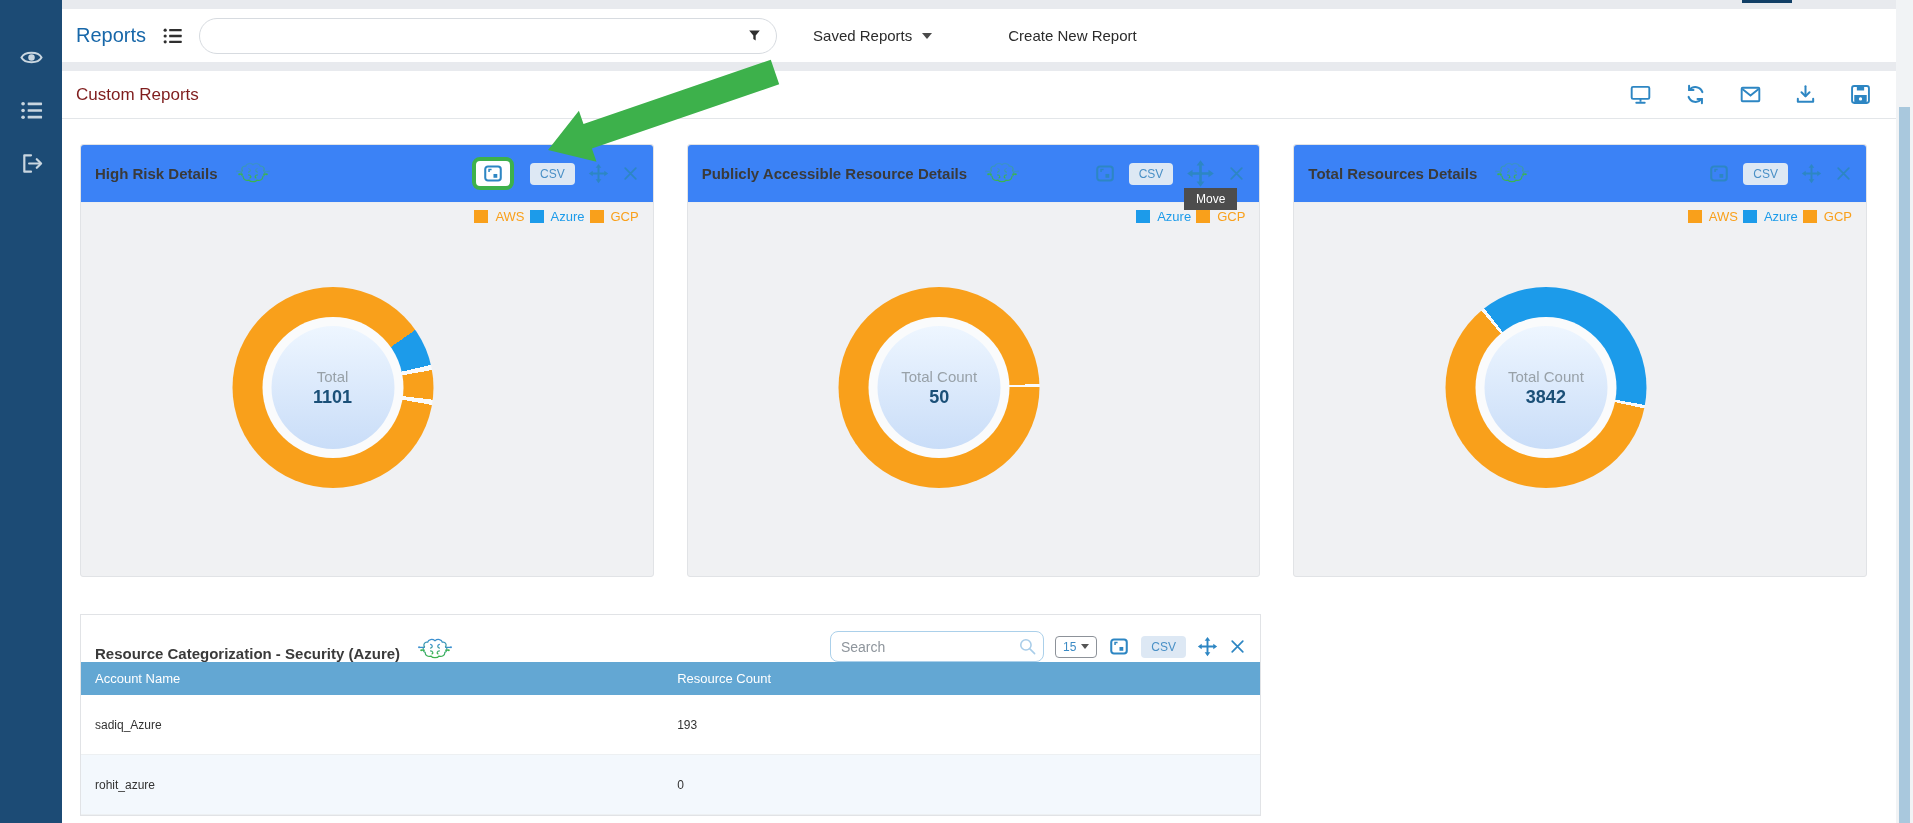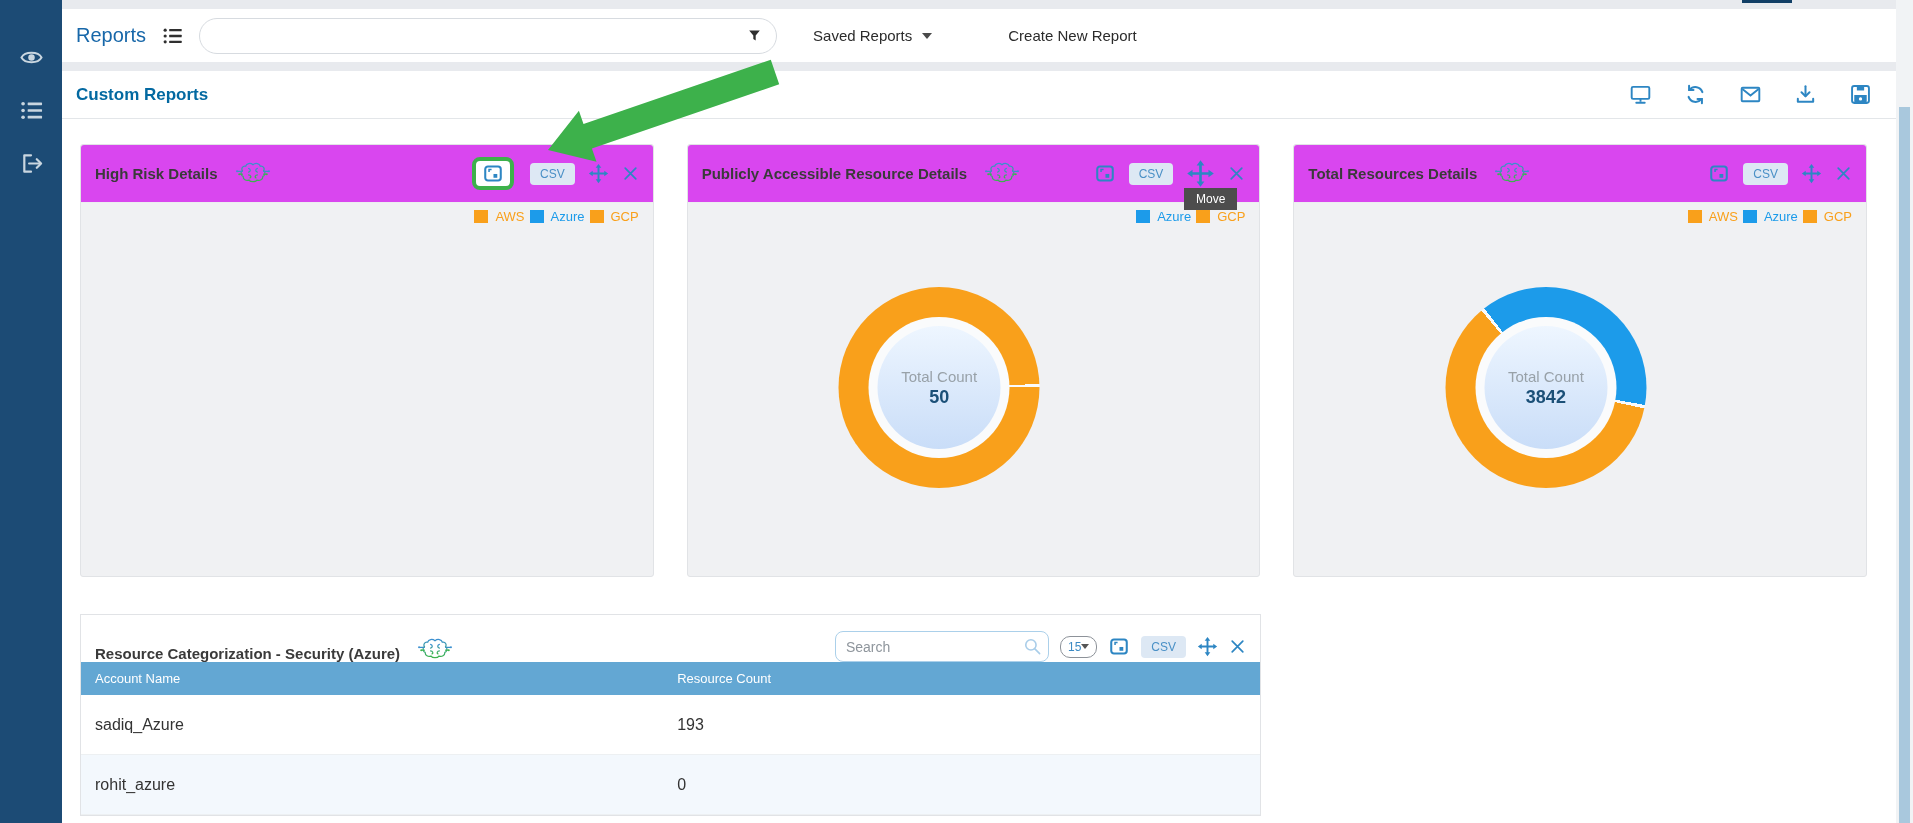--- a/index.html
+++ b/index.html
@@ -23,29 +23,29 @@
                display:flex;align-items:center;padding:0 14px;box-sizing:border-box;background:#fff}
   .search-pill input{flex:1;border:none;outline:none;font-size:14px;background:transparent;color:#333}
   .funnel-ic{width:15px;height:17px;color:#2f2f2f;cursor:pointer}
   .saved{margin-left:36px;font-size:15px;color:#2b2b2b;display:flex;align-items:center;gap:10px;cursor:pointer}
   .caret{width:0;height:0;border-left:5px solid transparent;border-right:5px solid transparent;border-top:6px solid #4a4a4a}
   .create{margin-left:76px;font-size:15px;color:#2b2b2b;cursor:pointer}
   .grayband{position:absolute;left:62px;top:62px;right:17px;height:9px;background:#e8eaee}
 
   .section-head{position:absolute;left:62px;top:71px;right:17px;height:47px;background:#fff;
                 border-bottom:1px solid #e3e6e9;display:flex;align-items:center}
-  .section-title{margin-left:14px;font-size:17px;font-weight:bold;color:#0369a1}
+  .section-title{margin-left:14px;font-size:17px;font-weight:normal;color:#7f1d1d}
   .section-icons{margin-left:auto;margin-right:24px;display:flex;gap:32px;align-items:center}
   .section-icons .ic{width:23px;height:23px;cursor:pointer}
 
   
   .content{position:absolute;left:62px;top:119px;right:17px;bottom:0;background:#fff;overflow:hidden}
   .cards-row{display:flex;gap:33px;margin:25px 29px 0 18px;height:433px}
   .card{flex:1;border:1px solid #e1e3e6;border-radius:3px;background:#f0f1f3;display:flex;flex-direction:column;min-width:0}
-  .card-head{height:57px;min-height:57px;background:#d946ef;border-bottom:1px solid #eceef0;display:flex;align-items:center;
+  .card-head{height:57px;min-height:57px;background:#3b82f6;border-bottom:1px solid #eceef0;display:flex;align-items:center;
              padding:0 14px;position:relative;border-radius:3px 3px 0 0}
   .card-title{font-size:15px;font-weight:bold;color:#3a3a3a;white-space:nowrap}
   .brain{width:38px;height:25px;margin-left:16px}
   .head-actions{margin-left:auto;display:flex;align-items:center;gap:13px}
   .expand-ic{width:22px;height:19px;color:#2d86c3;cursor:pointer}
   .csv-btn{background:#dde8f4;color:#4a90c6;font-size:12px;padding:4px 10px;border-radius:4px;cursor:pointer}
   .move-ic{width:21px;height:21px;color:#2d86c3;cursor:pointer}
   .move-ic.big{width:29px;height:29px}
   .close-ic{width:17px;height:17px;color:#2d86c3;cursor:pointer}
   .green-box{border:4px solid #3db14b;border-radius:8px;padding:3px 6px;display:inline-flex;align-items:center;margin-right:3px;background:#fff}
@@ -65,27 +65,27 @@
 
   
   .table-card{margin:37px 0 0 18px;width:1181px;border:1px solid #e1e3e6;background:#fff;box-sizing:border-box}
   .table-toolbar{height:47px;display:flex;align-items:flex-end;padding:0 14px}
   .toolbar-actions{margin-left:auto;display:flex;align-items:center;gap:11px}
   .search-box{position:relative;width:214px;height:31px}
   .search-box input{width:100%;height:100%;box-sizing:border-box;border:1px solid #abd0ea;border-radius:8px;
                     padding:0 32px 0 10px;font-size:14px;color:#333;outline:none}
   .search-box input::placeholder{color:#8e959c}
   .mag-ic{position:absolute;right:7px;top:6px;width:19px;height:19px;color:#a9cde9;cursor:pointer}
-  .page-select{border:1.5px solid #8d9299;border-radius:10px;padding:3px 7px;font-size:12px;color:#3b8ac4;
-               display:flex;align-items:center;cursor:pointer;background:#fff}
+  .page-select{border:1.5px solid #8d9299;border-radius:4px;padding:3px 7px;font-size:12px;color:#3b8ac4;
+               display:flex;align-items:center;gap:5px;cursor:pointer;background:#fff}
   .page-select .caret{border-left-width:4px;border-right-width:4px;border-top:5px solid #555}
   .rtable{width:100%;border-collapse:collapse;table-layout:fixed}
   .rtable th{background:#63a7d3;color:#fff;font-size:13px;font-weight:normal;text-align:left;padding:9px 14px}
   .rtable th:first-child{width:47%}
-  .rtable td{font-size:16px;color:#333;padding:0 14px;height:59px;border-bottom:1px solid #edf0f2;background:#fff}
+  .rtable td{font-size:12px;color:#333;padding:0 14px;height:59px;border-bottom:1px solid #edf0f2;background:#fff}
   .rtable tr.alt td{background:#f3f8fd}
 
   
   .scrollbar{position:absolute;right:0;top:0;width:17px;height:823px;background:#f1f3f5}
   .sb-thumb{position:absolute;left:3px;right:3px;top:107px;bottom:0;background:#a9c8dd;cursor:pointer}
 
   
   .annotation{position:absolute;left:0;top:0;width:1913px;height:823px;pointer-events:none;z-index:10}
 </style>
 </head>
@@ -270,20 +270,27 @@
             <span class="swatch" style="background-color: rgb(249, 160, 27);"></span>
             <span style="color: rgb(249, 160, 27);">AWS</span>
           </div>
           <div class="legend-row">
             <span class="swatch" style="background-color: rgb(28, 155, 234);"></span>
             <span style="color: rgb(28, 155, 234);">Azure</span>
           </div>
           <div class="legend-row">
             <span class="swatch" style="background-color: rgb(249, 160, 27);"></span>
             <span style="color: rgb(249, 160, 27);">GCP</span>
+          </div>
+        </div>
+        <div class="donut" style="background: conic-gradient(rgb(249, 160, 27) 0deg, rgb(249, 160, 27) 55deg, rgb(28, 155, 234) 55deg, rgb(28, 155, 234) 77deg, rgb(250, 251, 252) 77deg, rgb(250, 251, 252) 80deg, rgb(249, 160, 27) 80deg, rgb(249, 160, 27) 97deg, rgb(250, 251, 252) 97deg, rgb(250, 251, 252) 100deg, rgb(249, 160, 27) 100deg, rgb(249, 160, 27) 360deg);">
+          <div class="donut-hole"></div>
+          <div class="donut-core">
+            <span class="core-label">Total</span>
+            <span class="core-value">1101</span>
           </div>
         </div>
       </div>
     </section>
 
     <section class="card">
       <div class="card-head">
         <span class="card-title">Publicly Accessible Resource Details</span>
         <svg class="brain">
             <use href="#i-brain"></use>

